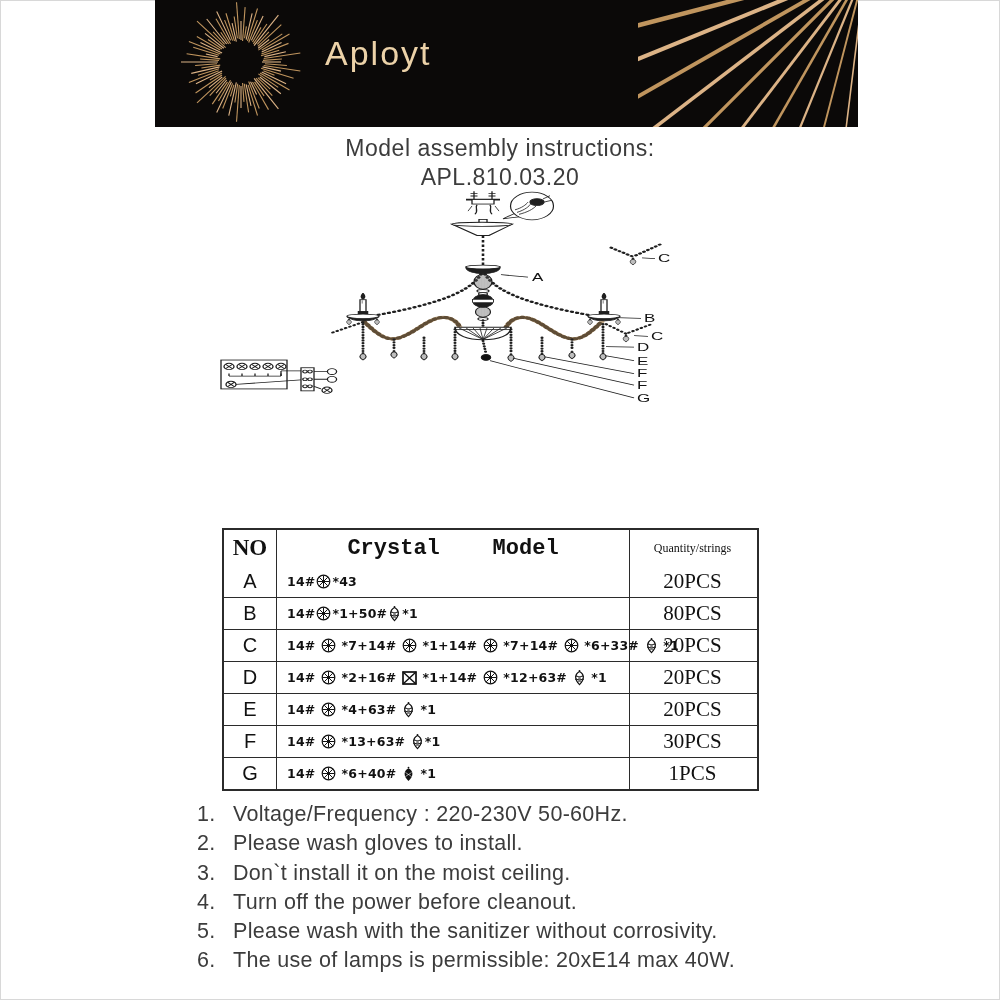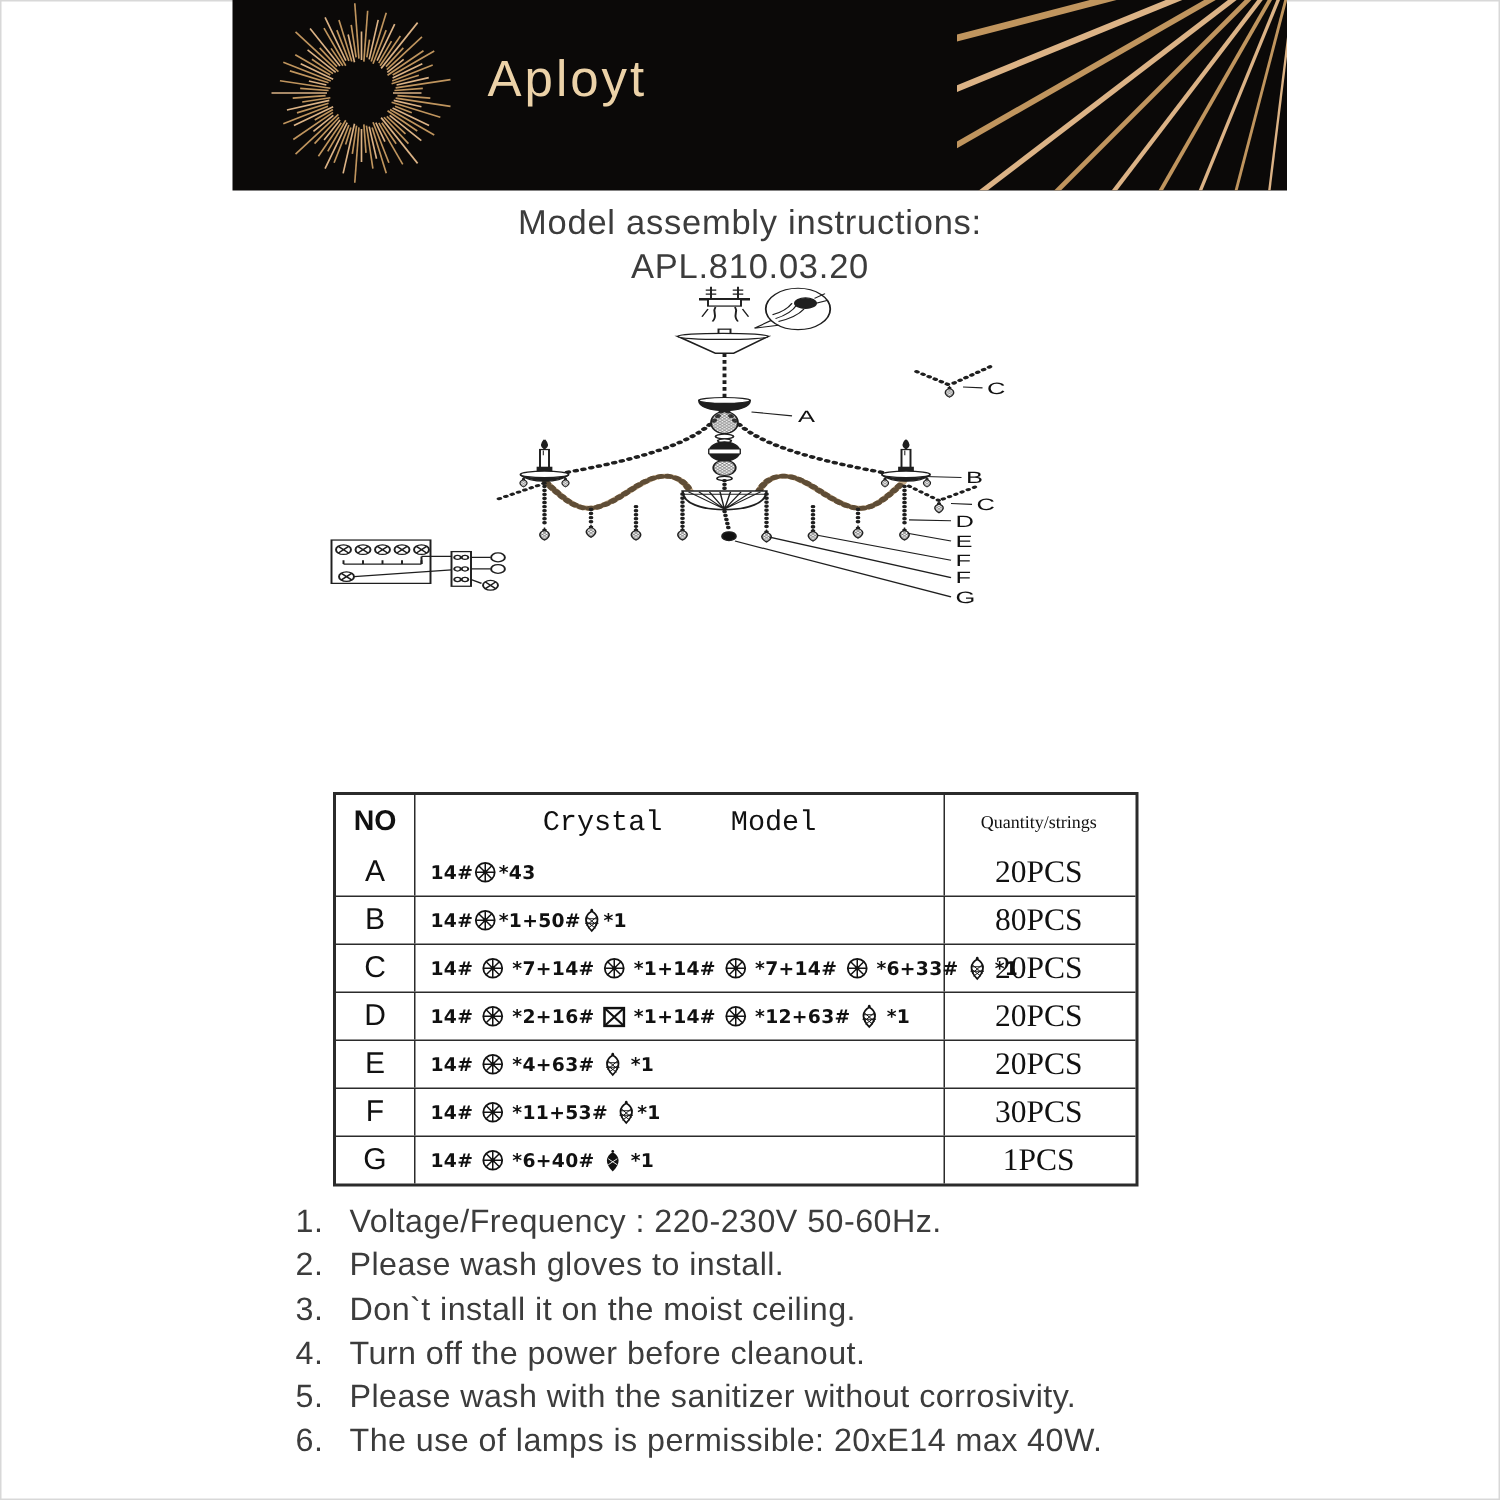--- a/index.html
+++ b/index.html
@@ -22,22 +22,22 @@
   
   .diagram{position:absolute;left:180px;top:188px;}
   
   .tbl{position:absolute;left:222px;top:528px;width:533px;border:2px solid #2b2b2b;background:#fff;}
   .trow{display:grid;grid-template-columns:53px 353px 125px;}
   .trow + .trow{border-top:1.6px solid #2b2b2b;}
   .tcell{border-right:1.6px solid #2b2b2b;display:flex;align-items:center;justify-content:center;color:#111;}
   .tcell:last-child{border-right:none;}
   .thead-row{height:36px;}
   .tbody-row{height:31px;}
-  .h-no{font-family:Liberation Sans, sans-serif;font-weight:700;font-size:19px;}
-  .h-model{font-family:"Liberation Mono",monospace;font-size:19px;white-space:pre;}
+  .h-no{font-family:Liberation Serif, serif;font-weight:700;font-size:23px;}
+  .h-model{font-family:"Liberation Mono",monospace;font-size:22px;white-space:pre;font-weight:bold;}
   .h-qty{font-family:Liberation Serif, serif;font-size:12px;letter-spacing:0;}
   .c-no{font-family:"Liberation Sans",sans-serif;font-size:20px;font-weight:500;}
   .c-model{justify-content:flex-start;padding-left:10px;font-family:"DejaVu Sans",sans-serif;
            font-size:12.5px;font-weight:600;letter-spacing:0.2px;white-space:pre;}
   .c-model svg{margin:0 1px;vertical-align:-3px;}
   .c-qty{font-family:"Liberation Serif",serif;font-size:21px;}
   
   .instructions{position:absolute;left:197px;top:800px;width:660px;color:#3c3c3c;}
   .ins-item{display:flex;font-size:21.5px;line-height:29.3px;letter-spacing:0.3px;}
   .ins-num{width:36px;flex:0 0 36px;}
@@ -441,21 +441,21 @@
               <path d="M-3.5,5 L3.5,11 M-4,8 L2.5,12.8 M3.5,5 L-3.5,11 M4,8 L-2.5,12.8 M-4.2,6.5 L4.2,6.5 M-4.5,9.5 L4.5,9.5" stroke="#111" stroke-width="0.65"></path>
             </svg></span><span> *1</span></div>
         <div class="tcell c-qty">20PCS</div>
       </div>
       <div class="trow tbody-row">
         <div class="tcell c-no">F</div>
         <div class="tcell c-model"><span>14# </span><span><svg width="15" height="15" viewBox="-7.5 -7.5 15 15">
               <circle r="6.3" fill="none" stroke="#111" stroke-width="1.2"></circle>
               <path d="M0,-6 L0,6 M-6,0 L6,0 M-4.2,-4.2 L4.2,4.2 M-4.2,4.2 L4.2,-4.2" stroke="#111" stroke-width="1"></path>
               <circle r="1.4" fill="#111"></circle>
-            </svg></span><span> *11+53# </span><span><svg width="13" height="17" viewBox="-6.5 -1 13 17">
+            </svg></span><span> *13+63# </span><span><svg width="13" height="17" viewBox="-6.5 -1 13 17">
               <circle cx="0" cy="0.8" r="0.9" fill="#111"></circle>
               <path d="M0,1.5 C4.6,4 5.6,9 0,14.6 C-5.6,9 -4.6,4 0,1.5 Z" fill="none" stroke="#111" stroke-width="1.2"></path>
               <path d="M-3.5,5 L3.5,11 M-4,8 L2.5,12.8 M3.5,5 L-3.5,11 M4,8 L-2.5,12.8 M-4.2,6.5 L4.2,6.5 M-4.5,9.5 L4.5,9.5" stroke="#111" stroke-width="0.65"></path>
             </svg></span><span>*1</span></div>
         <div class="tcell c-qty">30PCS</div>
       </div>
       <div class="trow tbody-row">
         <div class="tcell c-no">G</div>
         <div class="tcell c-model"><span>14# </span><span><svg width="15" height="15" viewBox="-7.5 -7.5 15 15">
               <circle r="6.3" fill="none" stroke="#111" stroke-width="1.2"></circle>

